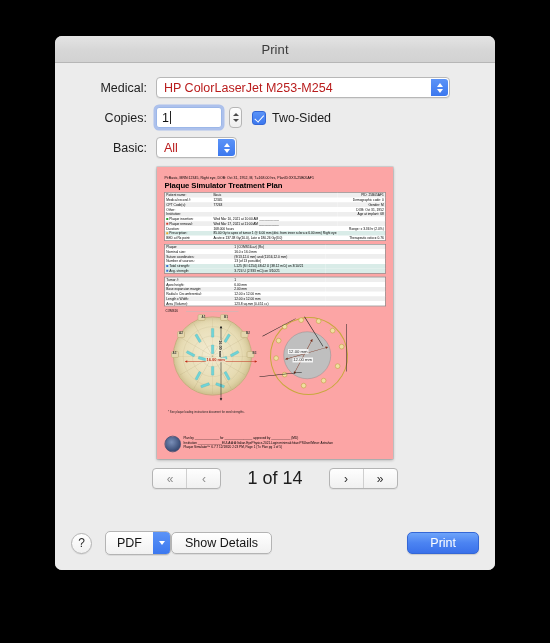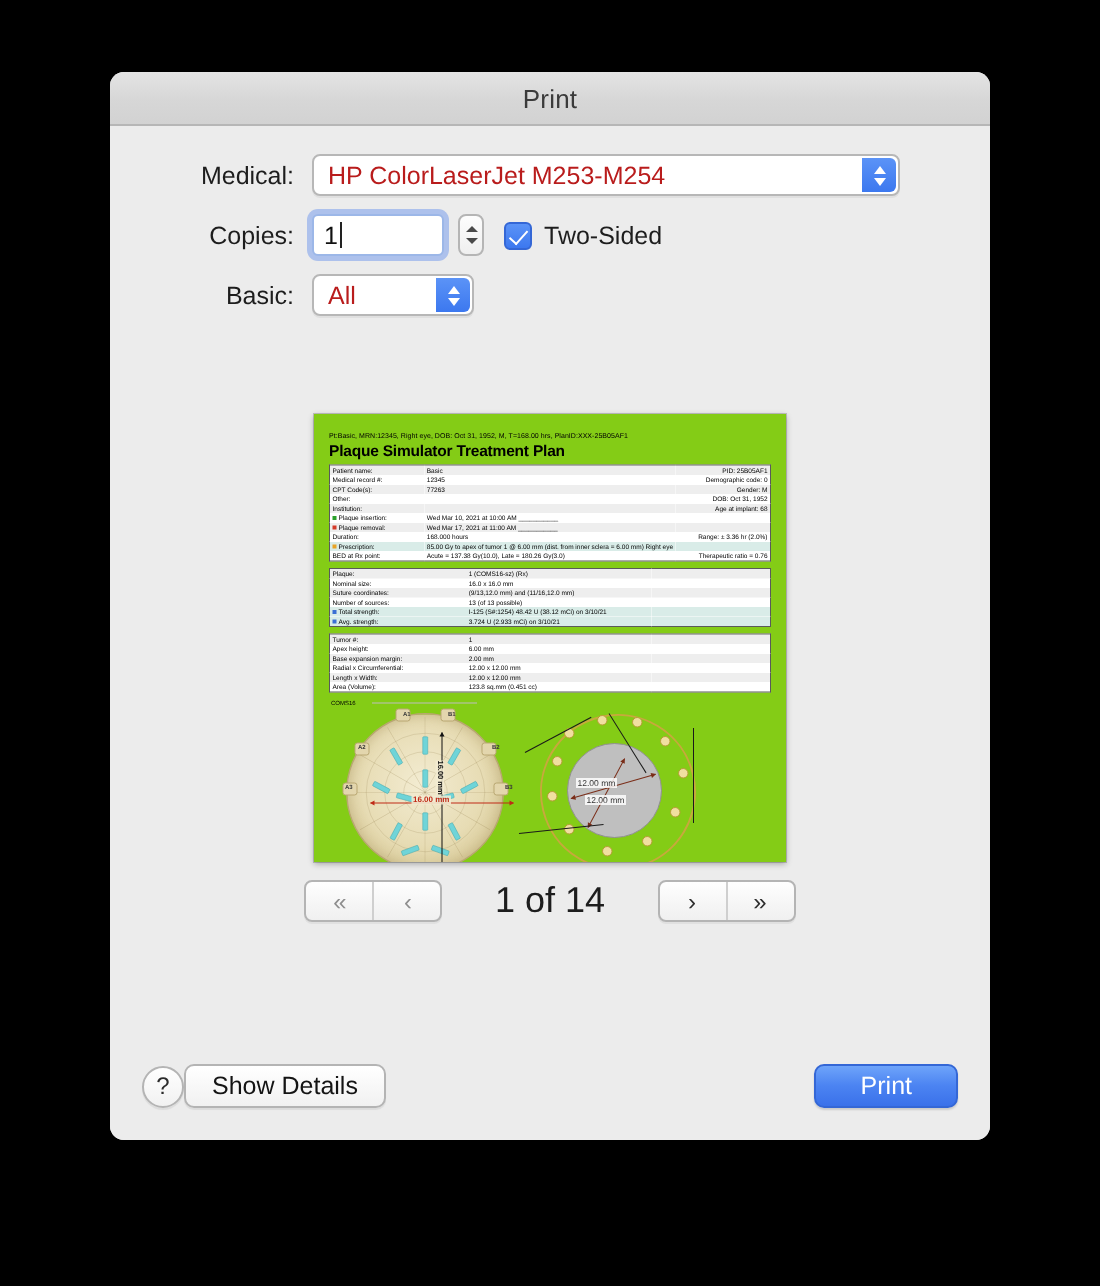--- a/index.html
+++ b/index.html
@@ -184,28 +184,27 @@
     margin-left: 6px;
   }
 
   
   #preview-area {
     margin-top: 6px;
     display: flex;
     justify-content: center;
   }
   #preview-page {
-    width: 236px; height: 224px;
-    background: #84cc16;
+    width: 236px; height: 292px;
+    background: #fca5a5;
     box-shadow: 0 1px 3px rgba(0,0,0,0.30), 0 0 0 0.5px rgba(0,0,0,0.18);
     position: relative;
     overflow: hidden;
     font-family: "Liberation Sans", sans-serif;
     cursor: default;
-    margin-top: 40px;
   }
   
   #sheet {
     position: absolute;
     left: 0; top: 0;
     width: 944px; height: 1216px;
     transform: scale(0.25);
     transform-origin: 0 0;
     padding: 34px 30px 0 30px;
     box-sizing: border-box;
@@ -809,20 +808,26 @@
       <div id="page-count">1 of 14</div>
       <div class="seg-group">
         <div class="seg-btn enabled">›</div>
         <div class="seg-btn enabled">»</div>
       </div>
     </div>
 
     <div id="footer-bar">
       <div class="btn" id="help-button">?</div>
 
+      <div id="pdf-button-group">
+        <span class="pdf-label">PDF</span>
+        <span class="pdf-arrow">
+            <i class="ar"></i>
+          </span>
+      </div>
 
       <div class="btn" id="show-details-button">Show Details</div>
 
       <div class="spacer"></div>
 
       <div class="btn" id="print-button">Print</div>
     </div>
 
   </div>
 </div>

